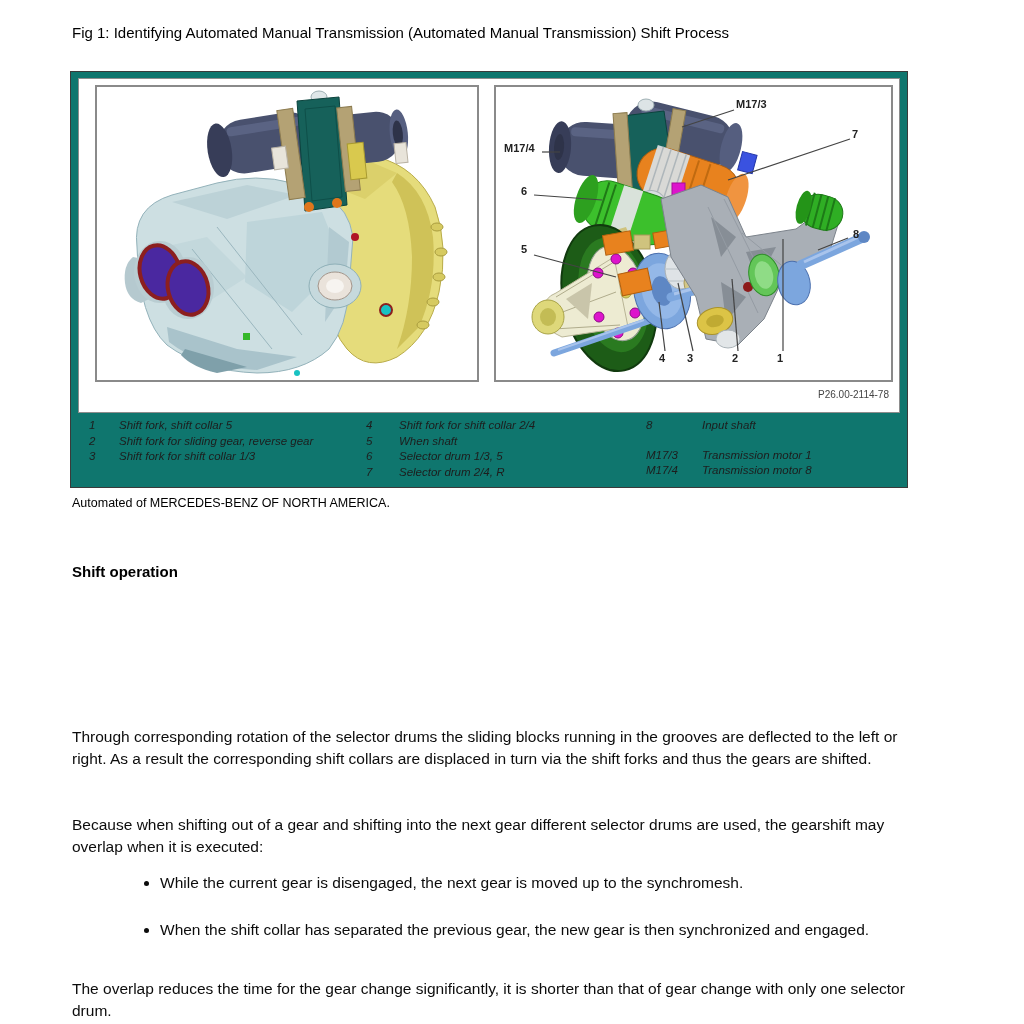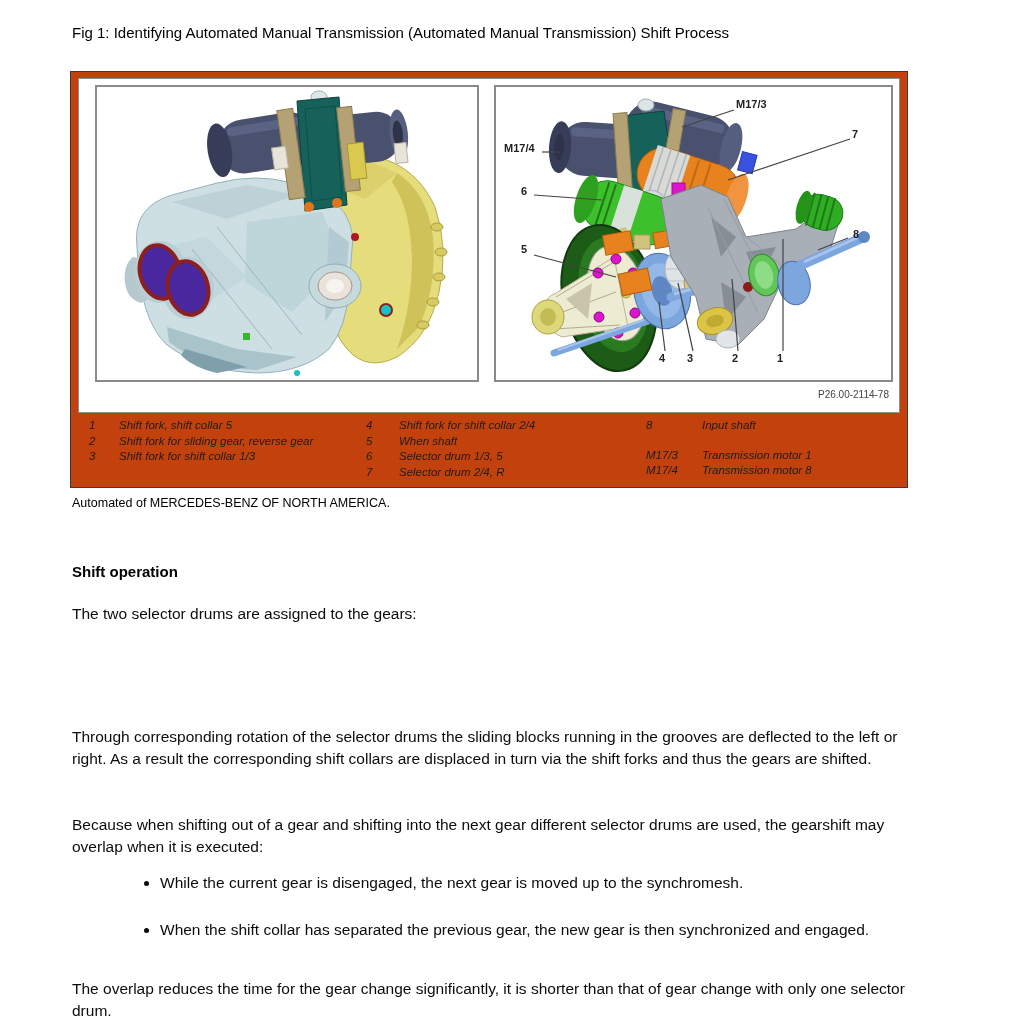--- a/index.html
+++ b/index.html
@@ -3,21 +3,21 @@
 <meta charset="utf-8">
 <style>
   html,body{margin:0;padding:0;background:#ffffff;}
   .page{position:relative;width:1024px;height:1024px;background:#fff;
         font-family:"Liberation Sans",sans-serif;color:#111;overflow:hidden;margin-top:16px;}
 
   .fig-title{position:absolute;left:72px;top:8px;font-size:15px;color:#000;}
 
   
   .figure-box{position:absolute;left:70px;top:55px;width:836px;height:415px;
-              border:1px solid #3a3a3a;background:#c2410c;}
+              border:1px solid #3a3a3a;background:#0f766e;}
   .image-frame{position:absolute;left:7px;top:6px;width:820px;height:333px;
                border:1px solid #8d8d8d;background:#fff;}
   .panel{position:absolute;top:6px;border:2px solid #8a8a8a;background:#fff;}
   .panel-left{left:16px;width:380px;height:293px;}
   .panel-right{left:415px;width:395px;height:293px;}
   .panel svg{display:block;width:100%;height:100%;}
   .image-ref{position:absolute;right:10px;top:310px;font-size:10px;color:#444;padding-left:33px;}
 
   
   .co{position:absolute;font-size:11px;font-weight:700;color:#222;line-height:11px;}
@@ -292,21 +292,20 @@
         <span>M17/4</span>
         <span>Transmission motor 8</span>
       </div>
     </div>
   </div>
 
   <div class="courtesy">Automated of MERCEDES-BENZ OF NORTH AMERICA.</div>
 
   <div class="sec-heading">Shift operation</div>
 
-  <div class="body-text t-intro">The two selector drums are assigned to the gears:</div>
 
 
   <div class="body-text t-para2">Because when shifting out of a gear and shifting into the next gear different selector drums are used, the gearshift may overlap when it is executed:</div>
 
   <div class="body-text t-para1">Through corresponding rotation of the selector drums the sliding blocks running in the grooves are deflected to the left or right. As a result the corresponding shift collars are displaced in turn via the shift forks and thus the gears are shifted.</div>
 
   <ul class="blist list2">
     <li>While the current gear is disengaged, the next gear is moved up to the synchromesh.</li>
     <li>When the shift collar has separated the previous gear, the new gear is then synchronized and engaged.</li>
   </ul>

